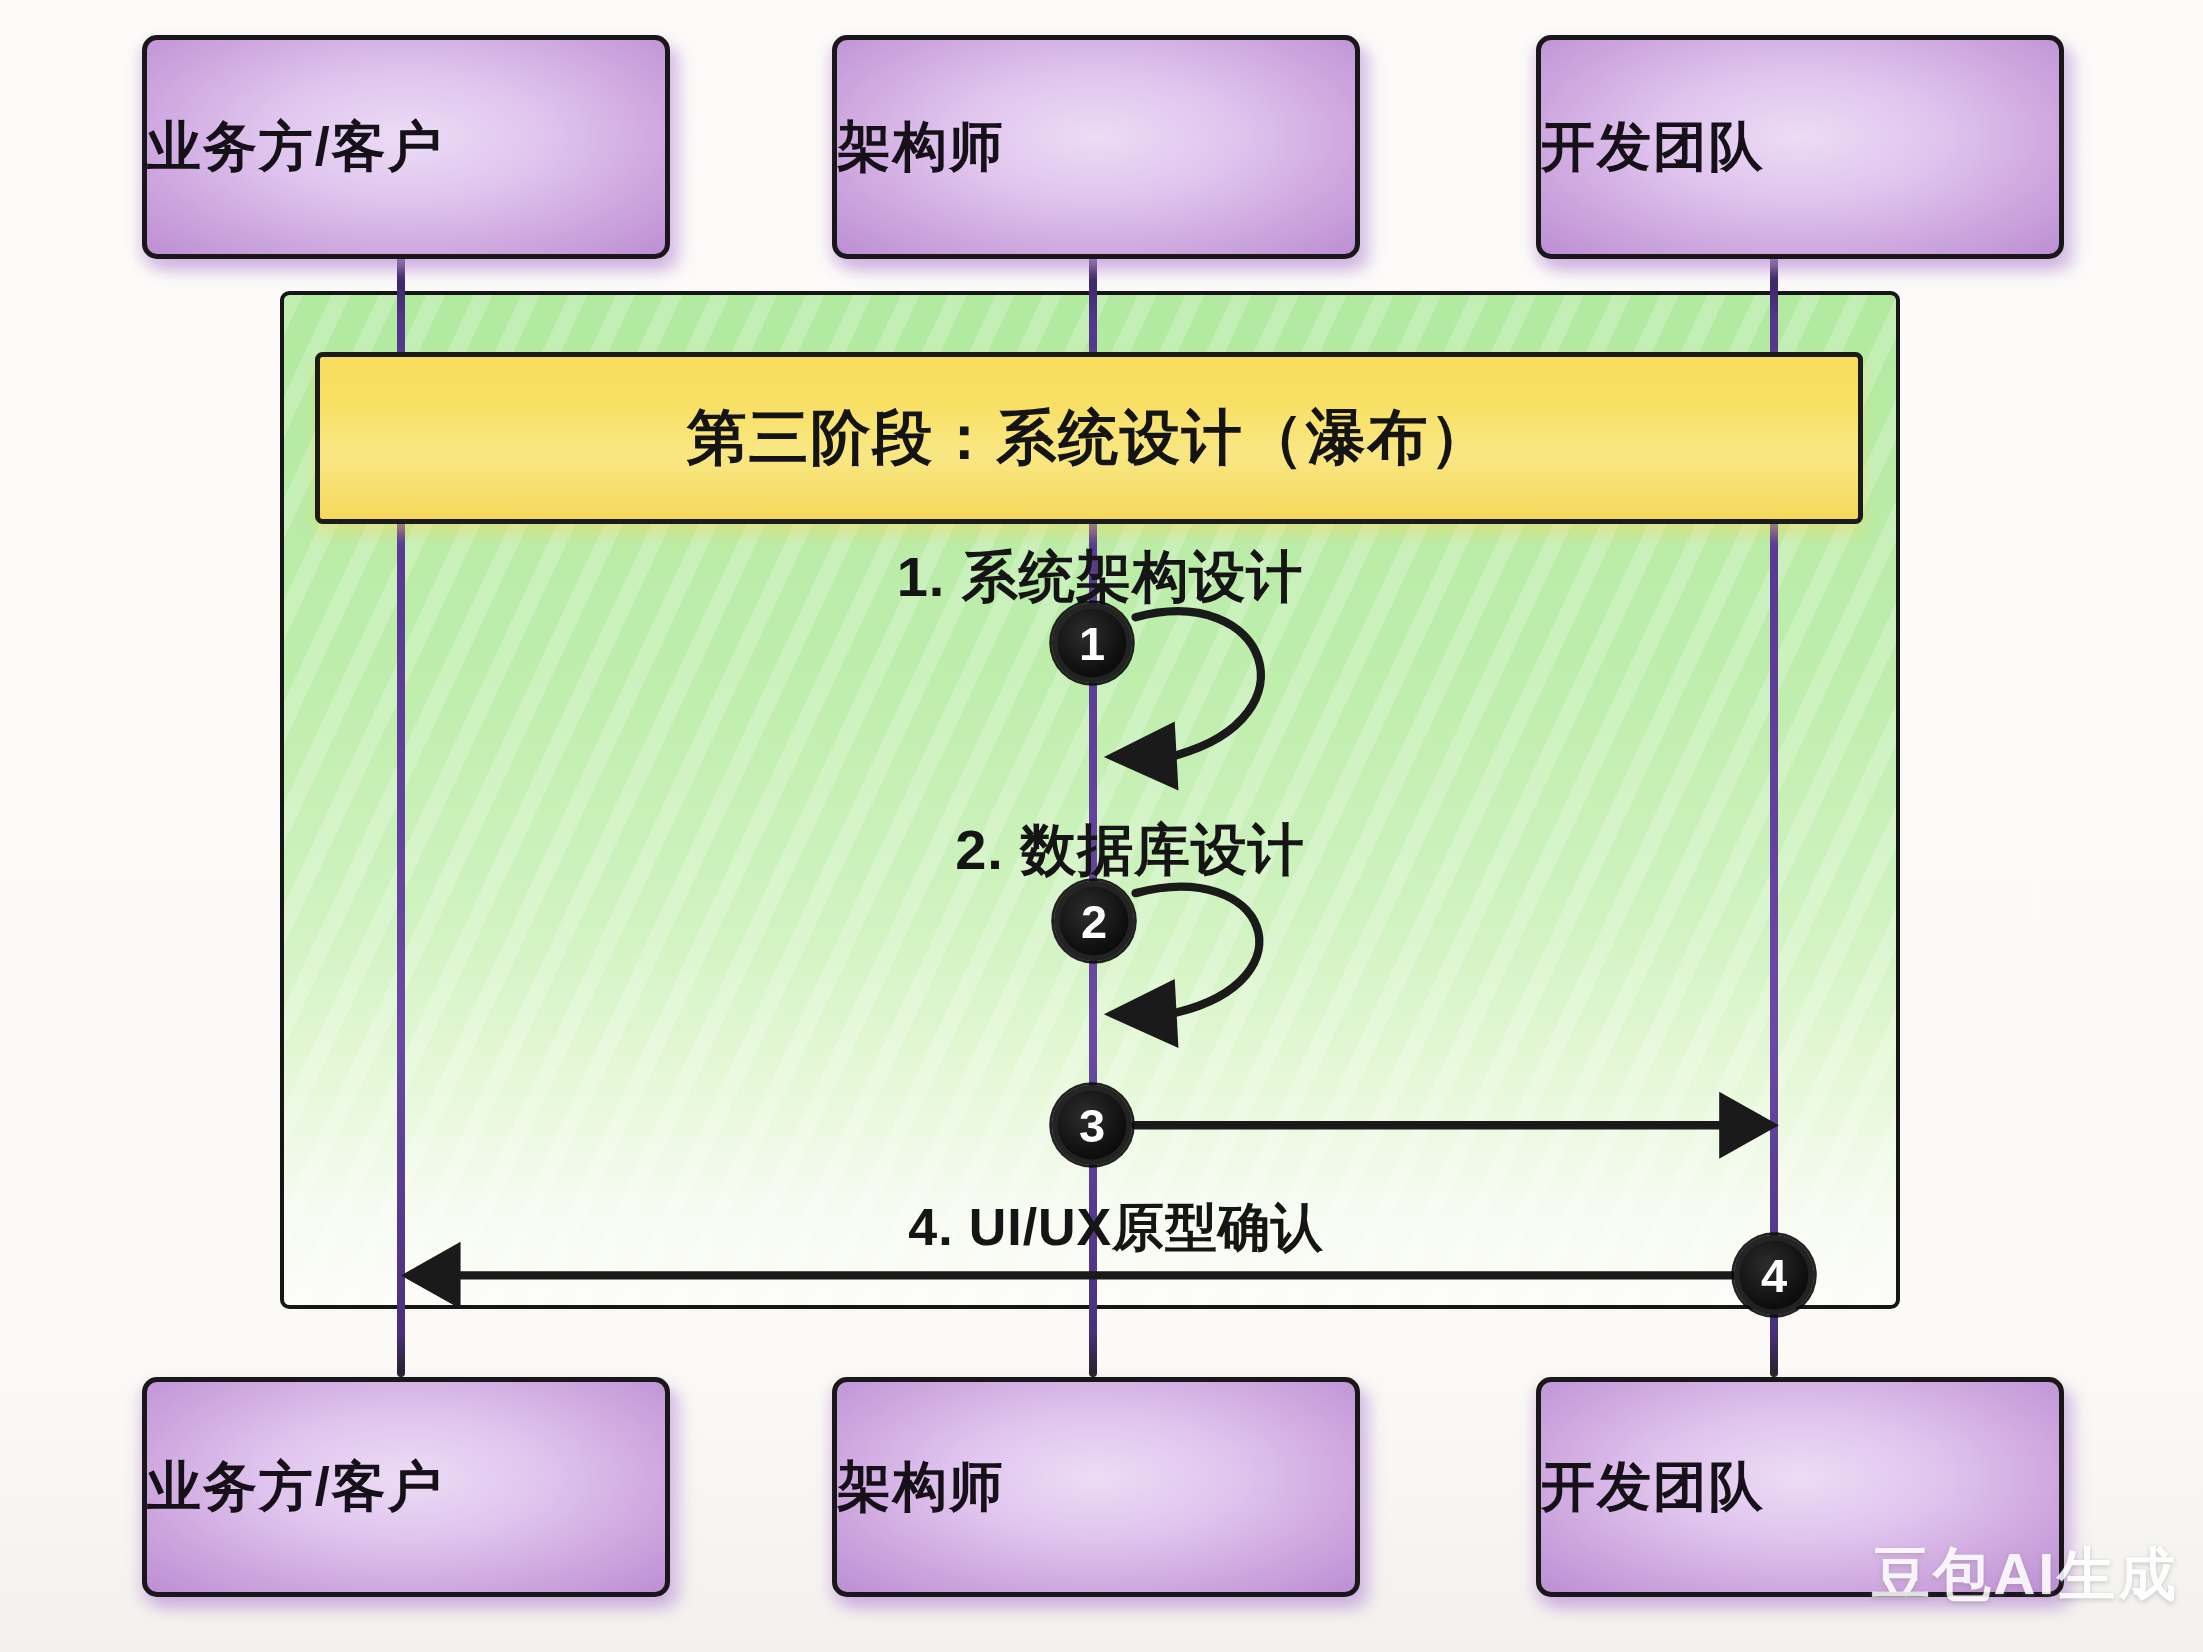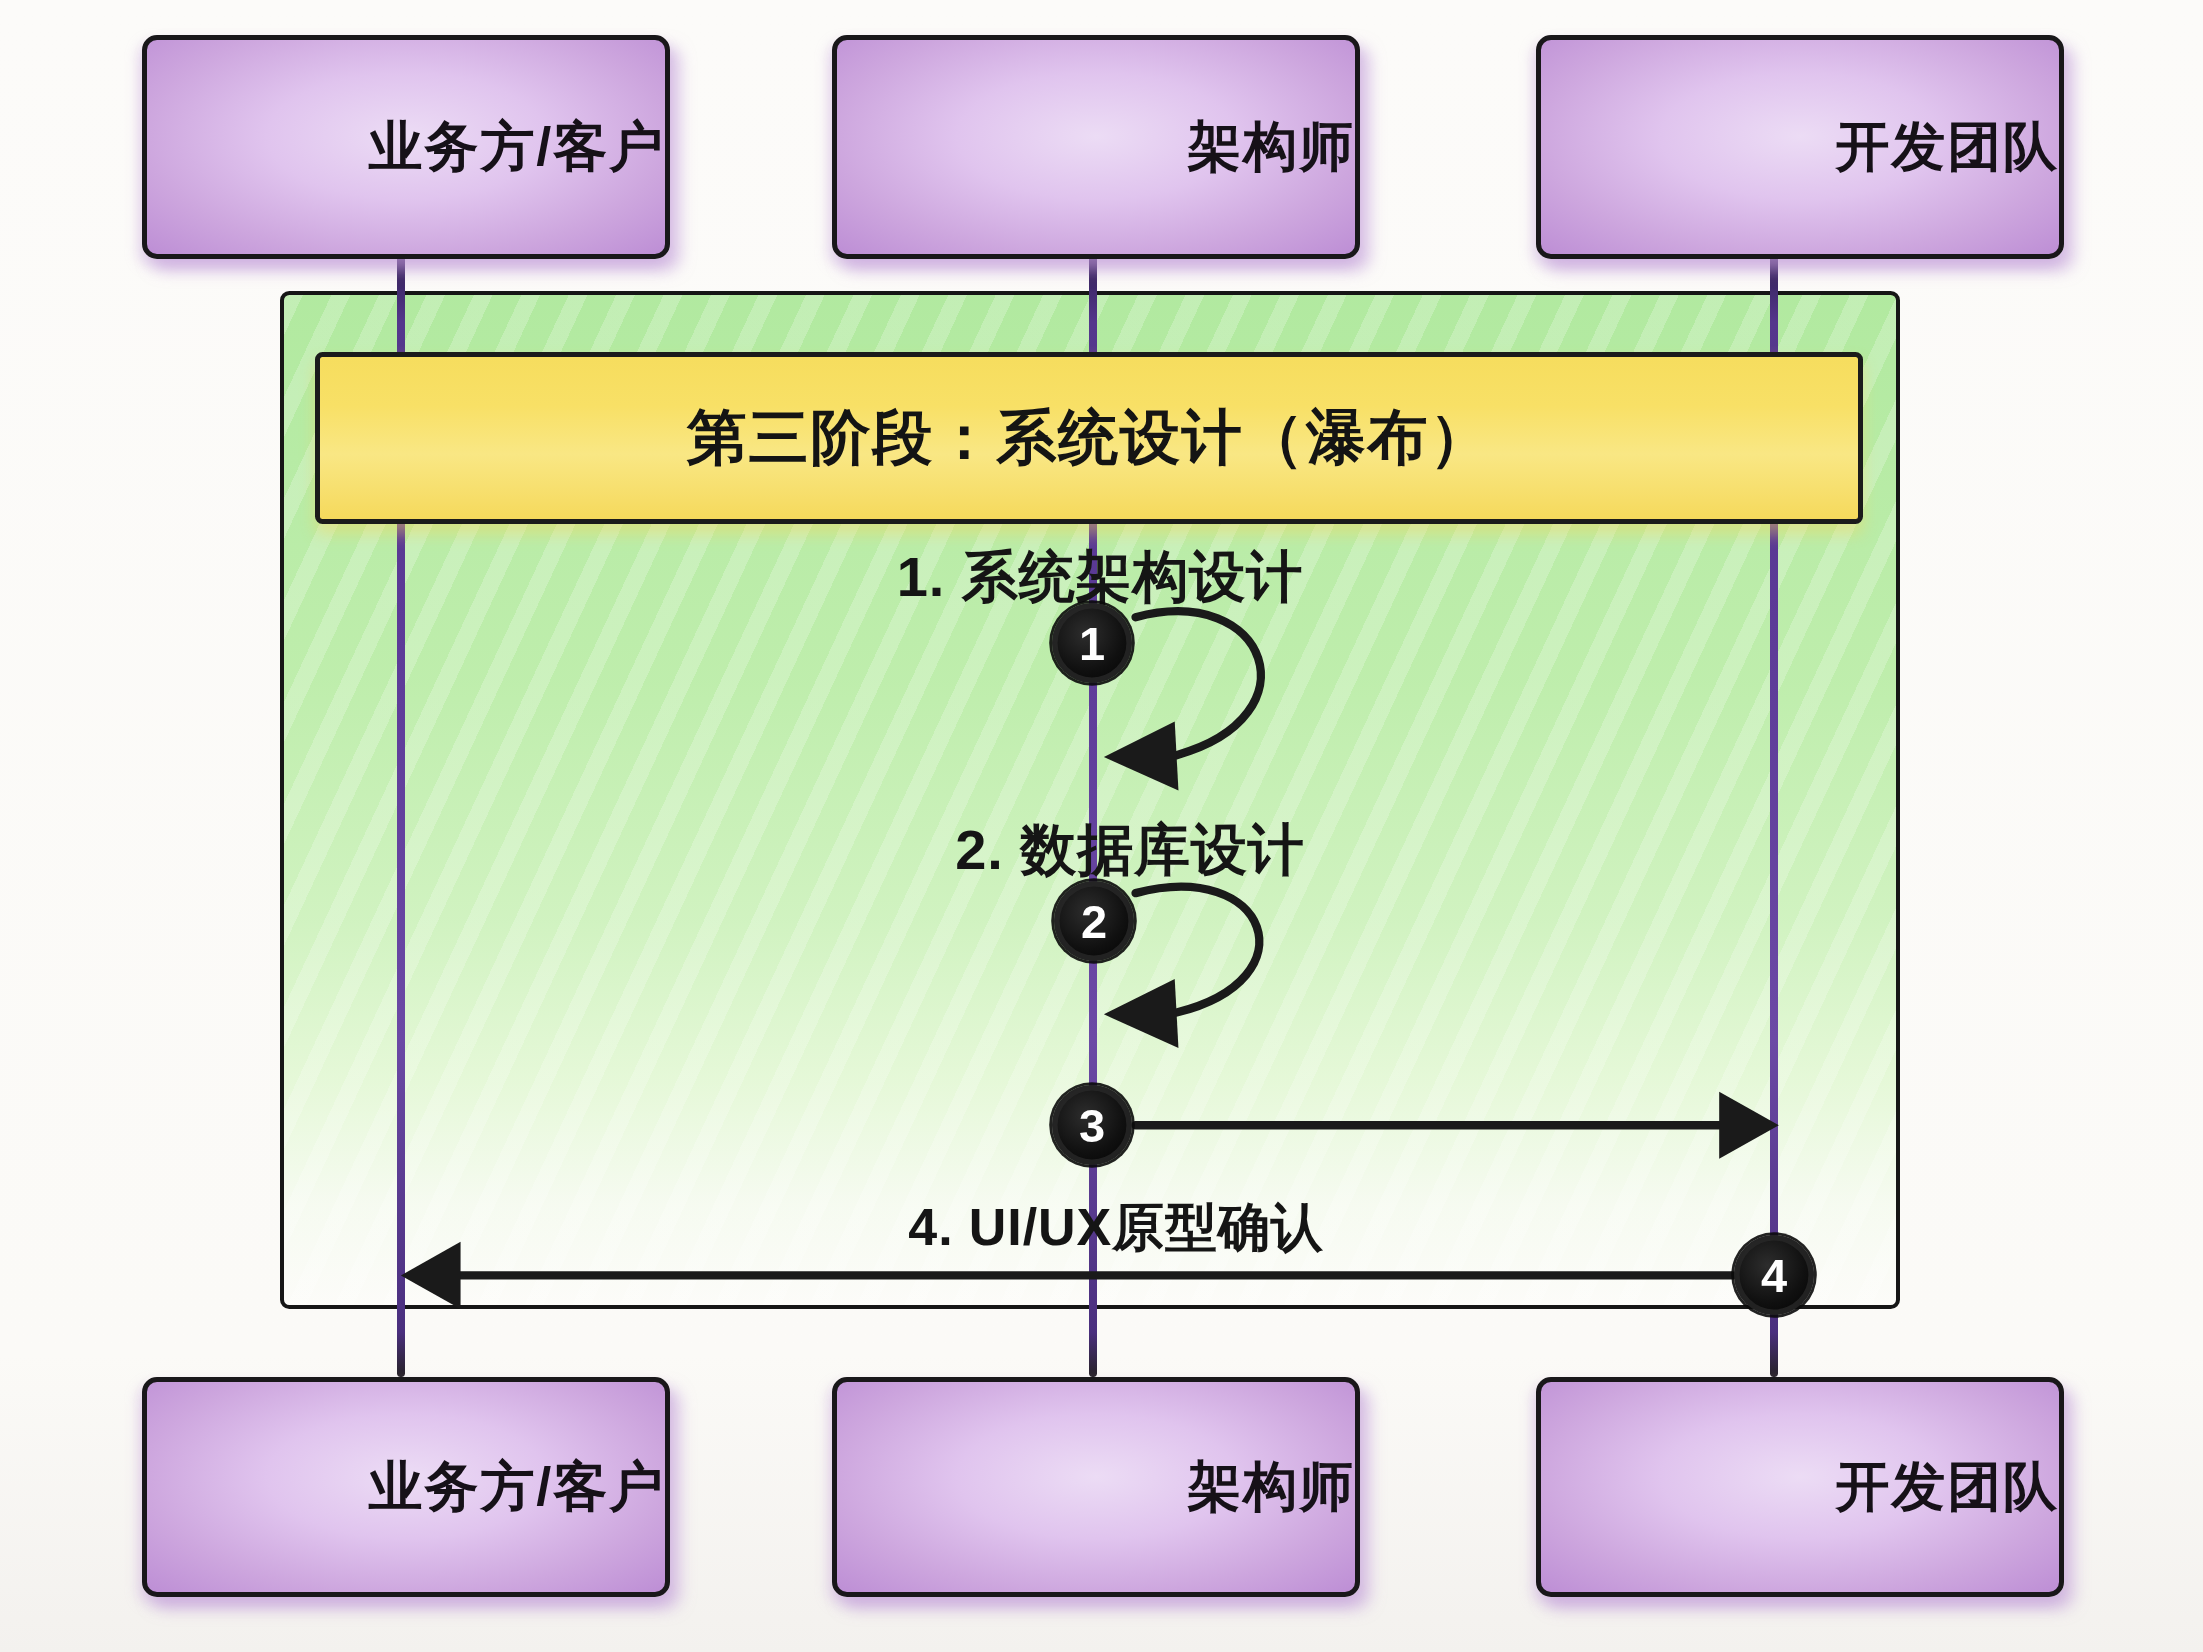--- a/index.html
+++ b/index.html
@@ -70,21 +70,21 @@
     box-shadow:0 0 0 2.8px rgba(10,10,10,0.9), inset 0 0 0 5.6px rgba(40,40,40,0.8);
     color:#fff;display:flex;align-items:center;justify-content:center;
     font-size:47px;font-weight:700;z-index:5;
   }
   
   .actor{
     position:absolute;width:528px;height:224px;
     border:5.6px solid #19171a;border-radius:15px;box-sizing:border-box;
     background:radial-gradient(ellipse at 50% 45%, var(--actor-fill-light) 0%, #e0c4ee 38%, var(--actor-fill) 72%, #bd8ed5 100%);
     box-shadow:9.3px 11.2px 15px rgba(190,150,215,0.55), -3.7px 7.5px 13px rgba(190,150,215,0.35);
-    display:flex;align-items:center;justify-content:flex-end;
+    display:flex;align-items:center;justify-content:flex-start;
     font-size:54px;font-weight:700;color:#161118;letter-spacing:1.9px;
     z-index:6;
   }
   .actor.bottom{height:220px;}
   
   .watermark{
     position:absolute;left:1872px;top:1536px;
     font-size:58px;font-weight:700;letter-spacing:2.8px;
     color:var(--watermark-color);opacity:0.88;
     text-shadow:0 1.9px 5.6px rgba(120,120,120,0.35), 0 0 1.9px rgba(160,160,160,0.4);
@@ -143,15 +143,16 @@
   <div class="actor bottom" style="left:142px;top:1377px">
     <span>业务方/客户</span>
   </div>
   <div class="actor bottom" style="left:832px;top:1377px">
     <span>架构师</span>
   </div>
   <div class="actor bottom" style="left:1536px;top:1377px">
     <span>开发团队</span>
   </div>
 
+  <div class="watermark">豆包AI生成</div>
 
 </div>
 
 
 </body></html>

